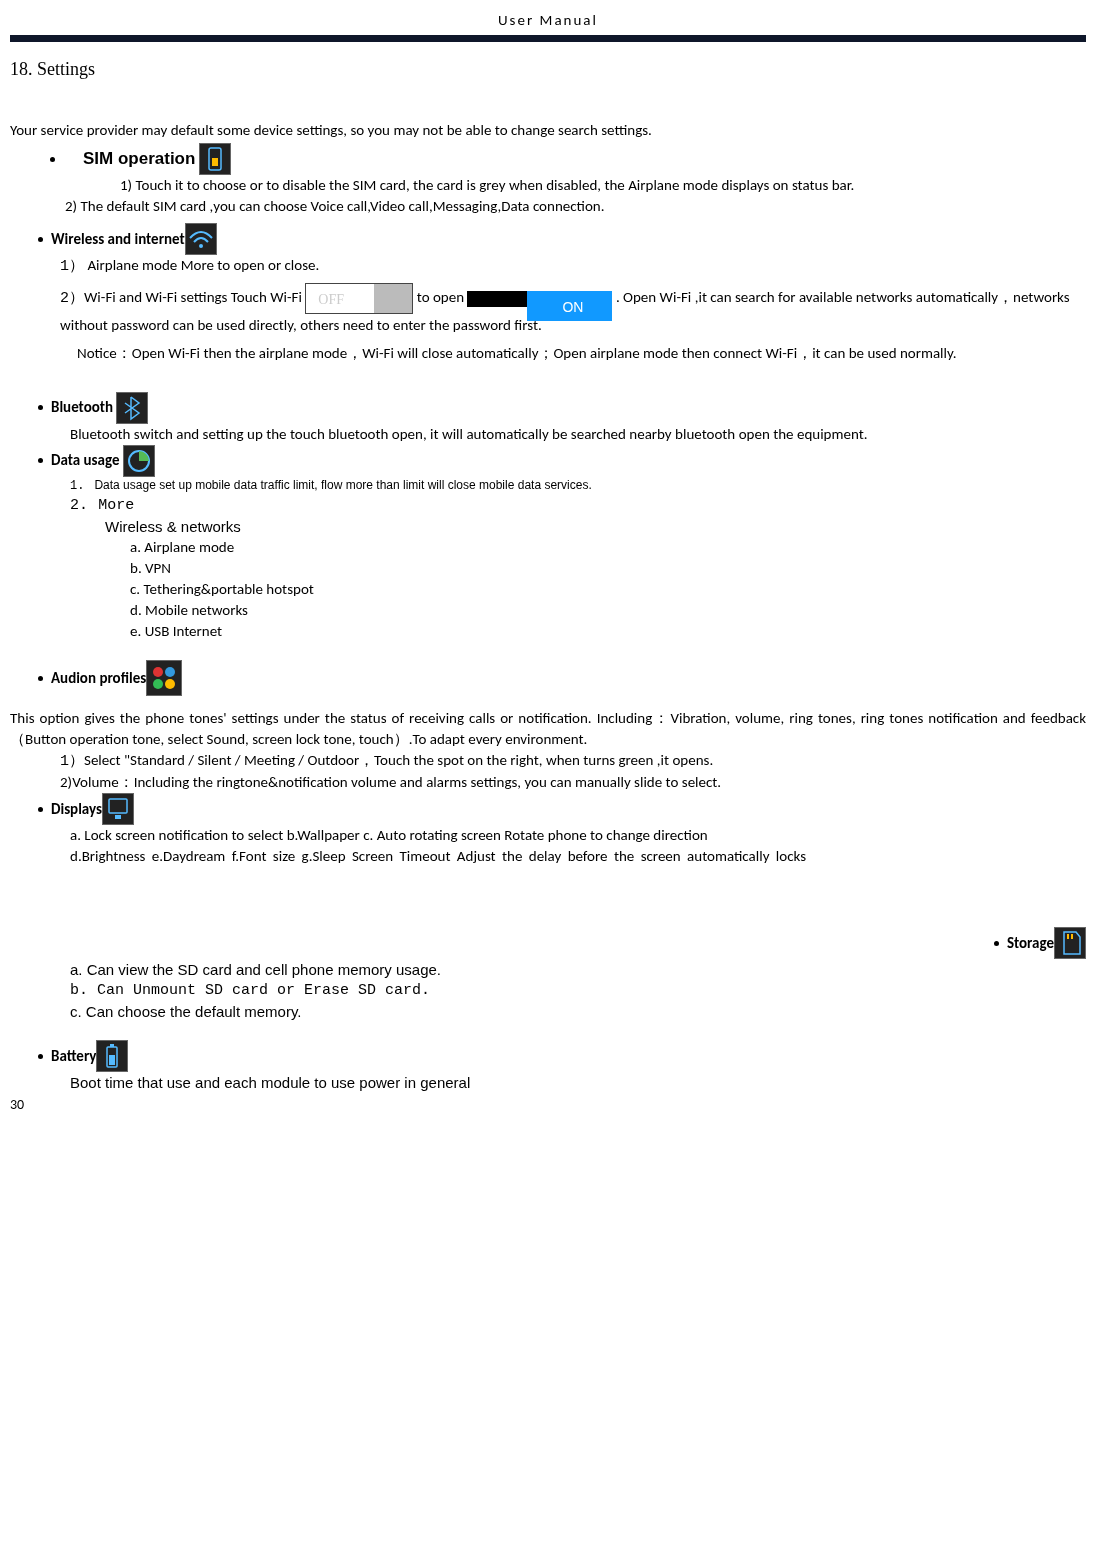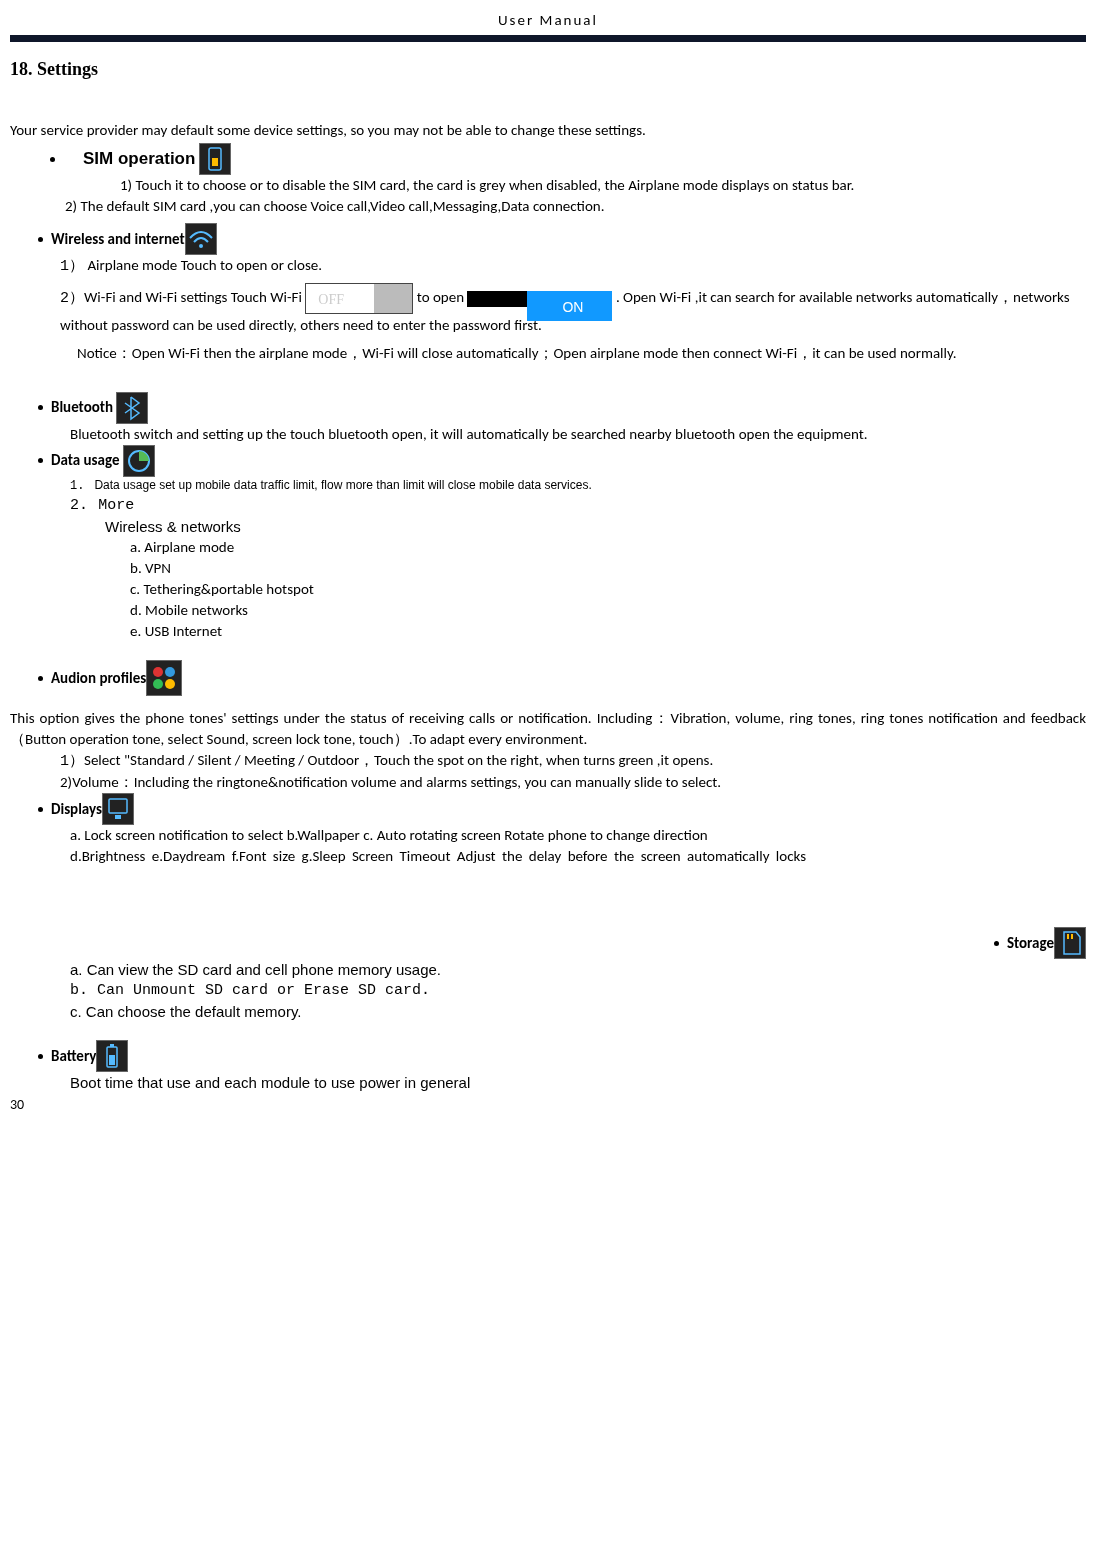--- a/index.html
+++ b/index.html
@@ -13,21 +13,21 @@
     }
     .header {
       text-align: center;
       padding-bottom: 4px;
       border-bottom: 7px solid #0f172a;
       margin-bottom: 15px;
       letter-spacing: 2px;
     }
     .chapter-title {
       font-family: "SimSun", serif;
-      font-weight: bold;
+      font-weight: normal;
       font-size: 18px;
       margin-bottom: 38px;
     }
     .intro {
       margin-bottom: 2px;
     }
     .bullet-block {
       margin-left: 40px;
       margin-top: 2px;
     }
@@ -108,21 +108,21 @@
     .mt18 { margin-top: 18px; }
     svg { vertical-align: middle; }
   </style>
 </head>
 <body>
 
 <div class="header">User    Manual</div>
 
 <div class="chapter-title">18. Settings</div>
 
-<p class="intro">Your service provider may default some device settings, so you may not be able to change these settings.</p>
+<p class="intro">Your service provider may default some device settings, so you may not be able to change search settings.</p>
 
 <div class="bullet-block">
   <div class="bullet-line">
     <span class="bullet-point"></span>
     <span class="sim-title">SIM operation</span>&nbsp;
     <span class="icon-box">
       <svg width="30" height="30">
           <rect x="9" y="4" width="12" height="22" rx="2" fill="none" stroke="#5bf" stroke-width="1.5"></rect>
           <rect x="12" y="14" width="6" height="8" fill="#fb0"></rect>
         </svg>
@@ -137,21 +137,21 @@
   <span class="section-title">Wireless and internet</span>
   <span class="icon-box">
     <svg width="30" height="30">
         <path d="M4 14 Q15 2 26 14" stroke="#5bf" fill="none" stroke-width="2"></path>
         <path d="M8 18 Q15 10 22 18" stroke="#5bf" fill="none" stroke-width="2"></path>
         <circle cx="15" cy="22" r="2" fill="#5bf"></circle>
       </svg>
   </span>
 </div>
 
-<p class="indent-50"><span class="mono">1）</span> <span>Airplane mode      Touch to open or close.</span></p>
+<p class="indent-50"><span class="mono">1）</span> <span>Airplane mode      More to open or close.</span></p>
 
 <div class="indent-50 mt6" style="line-height:1.5;">
   <span class="mono">2）</span><span>Wi-Fi and Wi-Fi settings        Touch Wi-Fi </span>
   <span class="off-toggle"><span class="lbl">OFF</span><span class="knob"></span></span>
   <span> to open </span>
   <span class="on-toggle"><span class="half"></span><span class="lbl">ON</span></span>
   <span>. Open Wi-Fi ,it can search for available networks automatically，networks without password can be used directly, others need to enter the password    first.</span>
 </div>
 
 <p class="indent-30 mt6" style="padding-left:45px; text-indent:-6px;">Notice：Open Wi-Fi then the airplane mode，Wi-Fi will close automatically；Open airplane mode then connect Wi-Fi，it can be used normally.</p>

